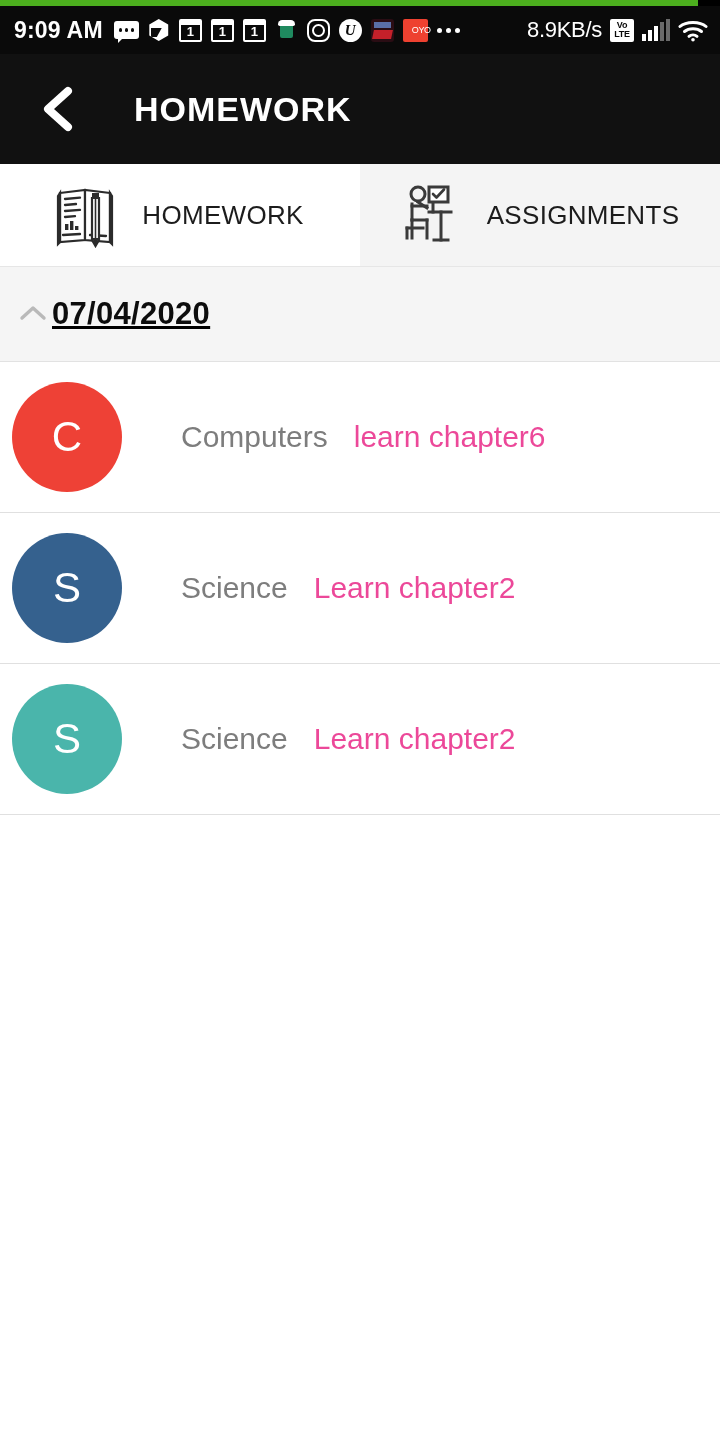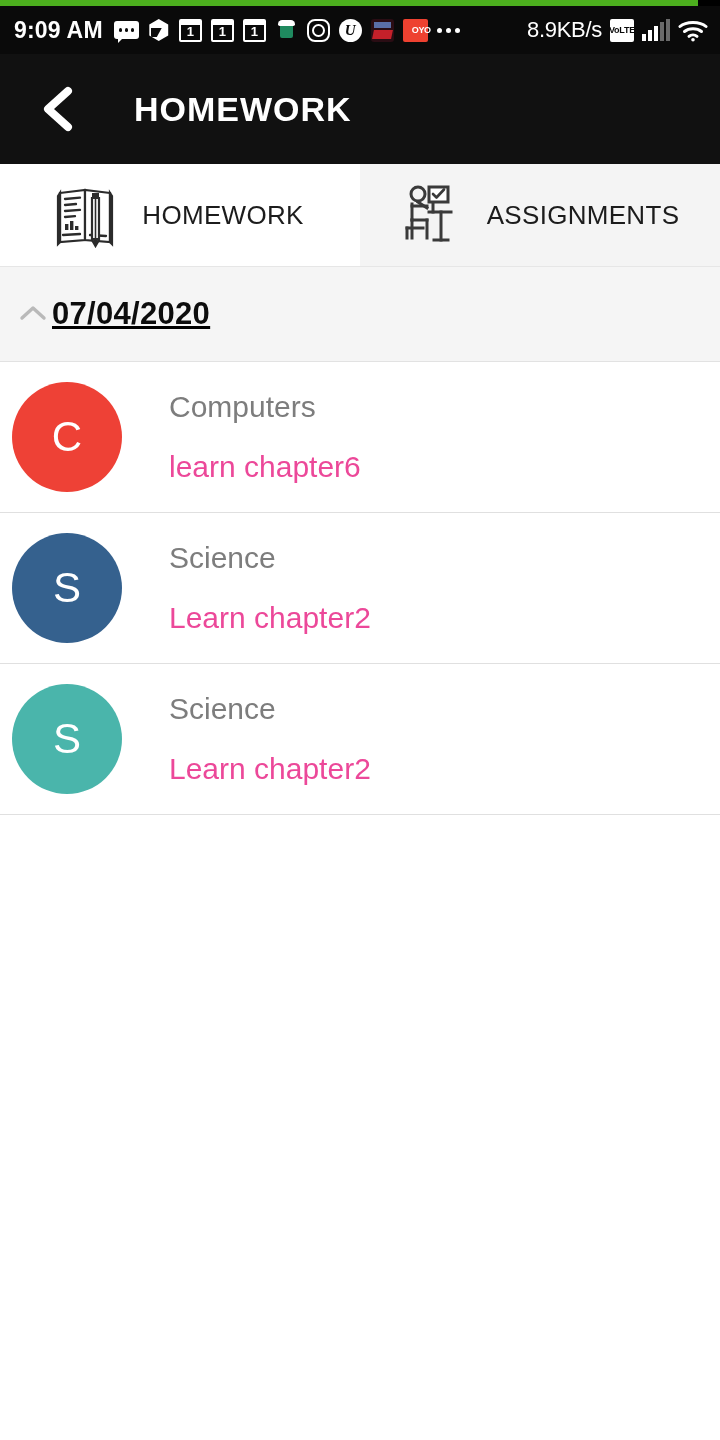--- a/index.html
+++ b/index.html
@@ -204,21 +204,21 @@
     left: 3px; top: 3px;
     width: 17px; height: 6px;
     background: #5a6fa8;
   }
   .sicon-oyo {
     width: 25px; height: 23px;
     background: #ee4130;
     border-radius: 2px;
     color: #ffffff;
     font-size: 9px;
-    font-weight: bold;
+    font-weight: normal;
     display: flex;
     align-items: center;
     justify-content: center;
     letter-spacing: -0.3px;
     padding-left: 12px;
   }
   .sicon-dots {
     display: flex;
     align-items: center;
     gap: 4px;
@@ -238,21 +238,21 @@
   }
   .sicon-volte {
     width: 24px; height: 23px;
     background: #ffffff;
     color: #0a0a0a;
     border-radius: 2px;
     font-size: 9px;
     font-weight: bold;
     line-height: 9px;
     display: flex;
-    flex-direction: row;
+    flex-direction: column;
     align-items: center;
     justify-content: center;
     letter-spacing: -0.2px;
   }
   .sicon-signal {
     display: flex;
     align-items: flex-end;
     gap: 2px;
     height: 22px;
   }
@@ -353,23 +353,23 @@
     border-radius: 50%;
     flex: 0 0 auto;
     display: flex;
     align-items: center;
     justify-content: center;
     color: #ffffff;
     font-size: 42px;
     font-weight: 300;
   }
   .row-text {
-    margin-left: 47px;
-    display: flex;
-    flex-direction: column;
+    margin-left: 59px;
+    display: flex;
+    flex-direction: row;
     justify-content: center;
     gap: 26px;
     overflow: hidden;
   }
   .row-title {
     font-size: 30px;
     color: #7d7d7d;
     white-space: nowrap;
   }
   .row-subtitle {

